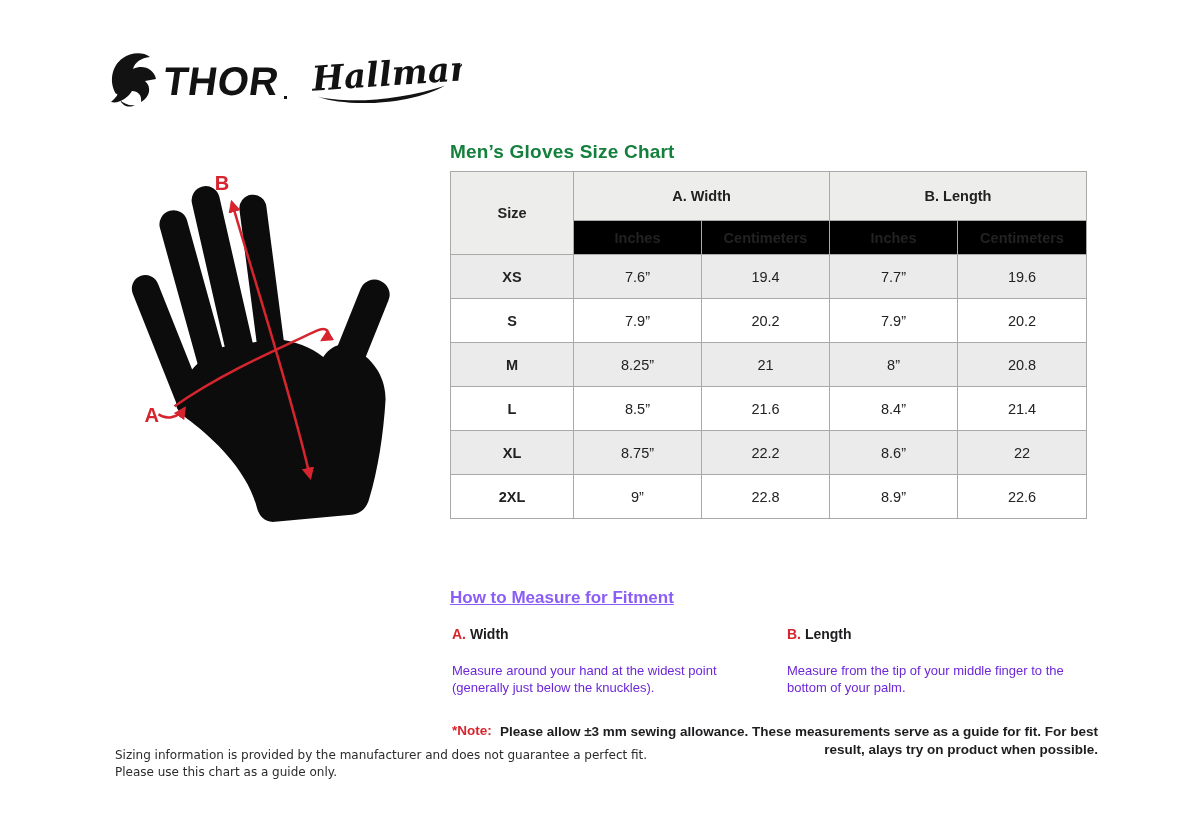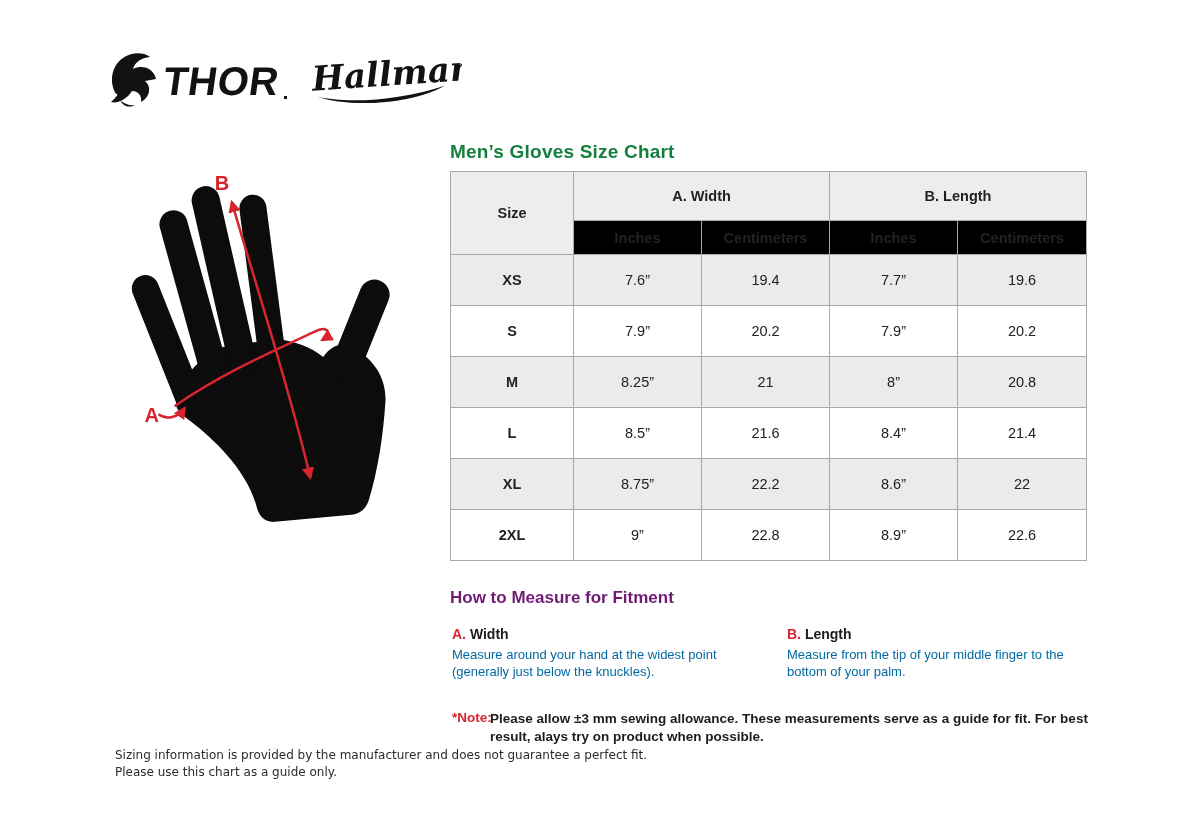--- a/index.html
+++ b/index.html
@@ -20,36 +20,36 @@
   .page-title { font-size:19px; font-weight:700; letter-spacing:.2px; color:#15803d; }
 
   table.size-chart { border-collapse:collapse; width:636px; margin-top:8px; table-layout:fixed; }
   table.size-chart th, table.size-chart td {
     border:1px solid #a9a9a9; text-align:center; vertical-align:middle;
     font-size:14.5px; color:#222;
   }
   .group-row th { height:49px; background:#ededeb; font-weight:700; }
   th.size-head { background:#ededeb; font-weight:700; }
   .unit-row th { height:34px; background:#000; color:#fff; font-size:12px; font-weight:700; }
-  tbody tr { height:51px; }
+  tbody tr { height:44px; }
   tbody tr.striped { background:#ebebeb; }
   td.size-cell { font-weight:700; }
 
   
   .how-to { position:absolute; left:450px; top:588px; width:650px; }
-  .how-to-heading { font-size:17px; font-weight:700; color:#701a75; }
+  .how-to-heading { font-size:17px; font-weight:700; color:#8b5cf6;text-decoration:underline; }
   .measure-cols { position:relative; margin-top:18px; height:72px; }
   .measure-col { position:absolute; top:0; }
   .measure-col.col-a { left:2px; width:310px; }
   .measure-col.col-b { left:337px; width:300px; }
   .measure-title { font-size:14px; font-weight:700; color:#1d1d1f; }
   .measure-letter { color:#d6252e; }
-  .measure-text { margin-top:4px; font-size:13px; line-height:17px; color:#0369a1; }
-
-  .note-row { position:relative; margin-top:12px; }
+  .measure-text { margin-top:20px; font-size:13px; line-height:17px; color:#6d28d9; }
+
+  .note-row { position:relative; margin-top:25px;text-align:right; }
   .note-label { position:absolute; left:2px; top:0; font-size:13.5px; font-weight:700; color:#d6252e; }
   .note-text { margin-left:40px; width:608px; font-size:13.5px; font-weight:700; line-height:17.5px; color:#1d1d1f; }
 
   
   .footer { position:absolute; left:115px; top:747px; font-family:"DejaVu Sans", sans-serif;
             font-size:12px; line-height:16.5px; color:#2b2b2b; }
 </style>
 </head>
 <body>
 

